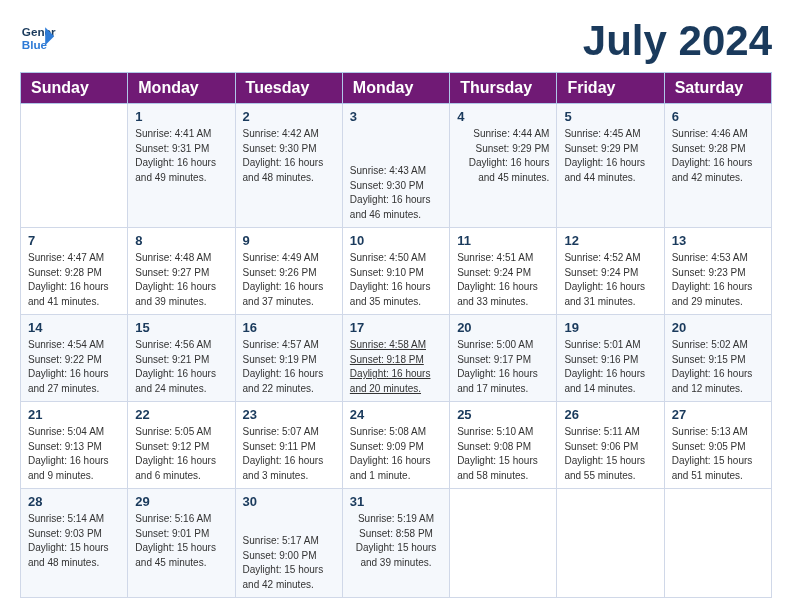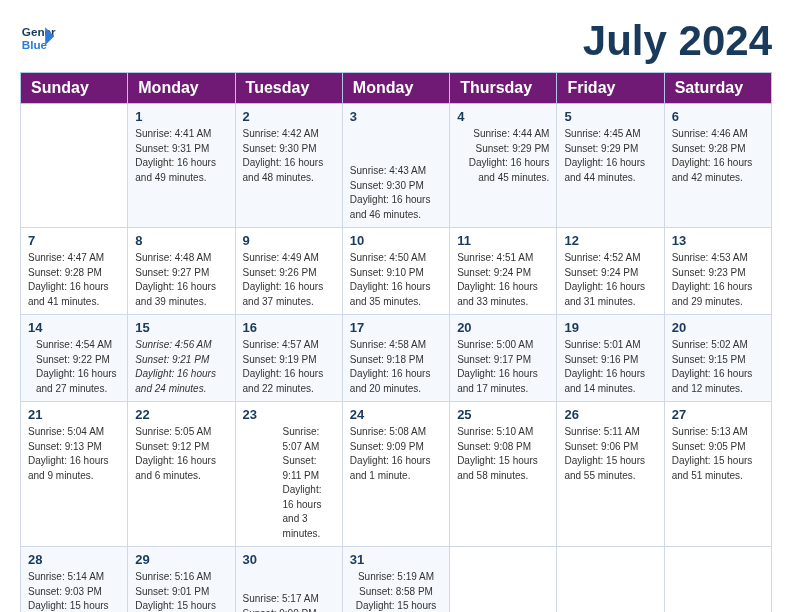--- a/index.html
+++ b/index.html
@@ -201,42 +201,42 @@
           <span class="day-num">13</span>
           <div class="day-info" style="white-space: pre-line;">Sunrise: 4:53 AM
 Sunset: 9:23 PM
 Daylight: 16 hours
 and 29 minutes.</div>
         </td>
       </tr>
       <tr>
         <td>
           <span class="day-num">14</span>
-          <div class="day-info" style="white-space: pre-line; margin-left: 8px;">Sunrise: 4:54 AM
+          <div class="day-info" style="white-space: pre-line;">Sunrise: 4:54 AM
 Sunset: 9:22 PM
 Daylight: 16 hours
 and 27 minutes.</div>
         </td>
         <td>
           <span class="day-num">15</span>
-          <div class="day-info" style="white-space: pre-line; font-style: italic;">Sunrise: 4:56 AM
+          <div class="day-info" style="white-space: pre-line;">Sunrise: 4:56 AM
 Sunset: 9:21 PM
 Daylight: 16 hours
 and 24 minutes.</div>
         </td>
         <td>
           <span class="day-num">16</span>
           <div class="day-info" style="white-space: pre-line;">Sunrise: 4:57 AM
 Sunset: 9:19 PM
 Daylight: 16 hours
 and 22 minutes.</div>
         </td>
         <td>
           <span class="day-num">17</span>
-          <div class="day-info" style="white-space: pre-line;">Sunrise: 4:58 AM
+          <div class="day-info" style="white-space: pre-line; text-decoration: underline;">Sunrise: 4:58 AM
 Sunset: 9:18 PM
 Daylight: 16 hours
 and 20 minutes.</div>
         </td>
         <td>
           <span class="day-num">20</span>
           <div class="day-info" style="white-space: pre-line;">Sunrise: 5:00 AM
 Sunset: 9:17 PM
 Daylight: 16 hours
 and 17 minutes.</div>
@@ -266,21 +266,21 @@
         </td>
         <td>
           <span class="day-num">22</span>
           <div class="day-info" style="white-space: pre-line;">Sunrise: 5:05 AM
 Sunset: 9:12 PM
 Daylight: 16 hours
 and 6 minutes.</div>
         </td>
         <td>
           <span class="day-num">23</span>
-          <div class="day-info" style="white-space: pre-line; margin-left: 40px;">Sunrise: 5:07 AM
+          <div class="day-info" style="white-space: pre-line;">Sunrise: 5:07 AM
 Sunset: 9:11 PM
 Daylight: 16 hours
 and 3 minutes.</div>
         </td>
         <td>
           <span class="day-num">24</span>
           <div class="day-info" style="white-space: pre-line;">Sunrise: 5:08 AM
 Sunset: 9:09 PM
 Daylight: 16 hours
 and 1 minute.</div>

